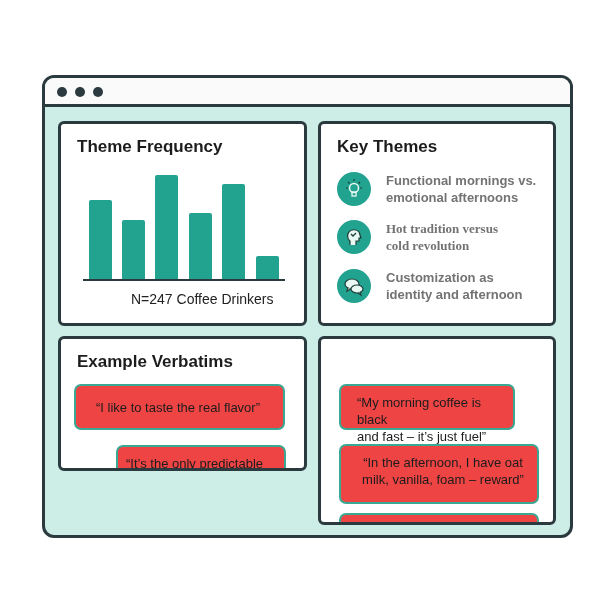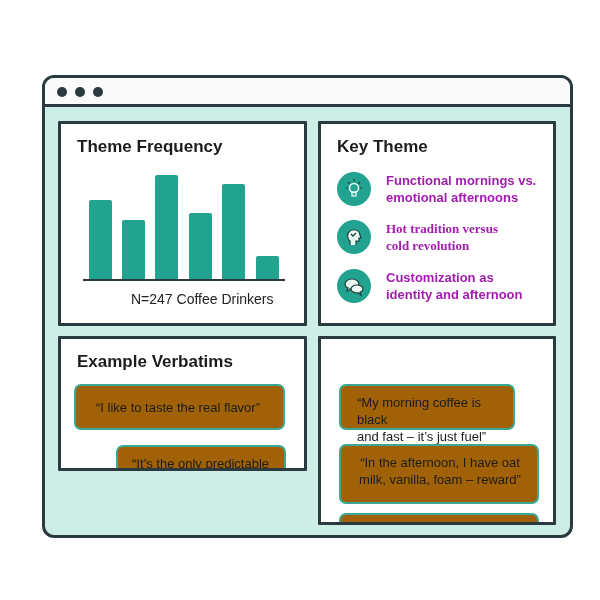--- a/index.html
+++ b/index.html
@@ -1,29 +1,29 @@
 <!DOCTYPE html>
 <html><head>
 <meta charset="utf-8">
 <style>
   html, body { margin:0; padding:0; background:#ffffff; }
   body { width:600px; height:600px; position:relative; overflow:hidden; font-family:"Liberation Sans", sans-serif; }
   .window { position:absolute; left:42px; top:75px; width:525px; height:457px; border:3px solid #2b3a3f; border-radius:12px; background:#cdeee6; overflow:hidden; }
   .titlebar { position:absolute; left:0; top:0; right:0; height:26px; background:#fafafa; border-bottom:3px solid #2b3a3f; }
   .dot { position:absolute; top:9px; width:10px; height:10px; border-radius:50%; background:#2b3a3f; }
-  .panel { position:absolute; background:#ffffff; border:3px solid #2b3a3f; border-radius:1px; box-sizing:border-box; overflow:hidden; }
+  .panel { position:absolute; background:#ffffff; border:3px solid #2b3a3f; border-radius:6px; box-sizing:border-box; overflow:hidden; }
   .panel-title { position:absolute; left:16px; top:13px; font-weight:bold; font-size:17px; color:#1c1c1c; }
   .chart { position:absolute; left:22px; top:45px; width:202px; height:110px; }
   .bar { position:absolute; bottom:0; width:23px; background:#22a38f; border-radius:2px 2px 0 0; }
   .axis { position:absolute; left:0; right:0; bottom:-2px; height:2px; background:#2b3a3f; }
   .caption { position:absolute; left:70px; top:167px; font-size:14px; color:#222; }
   .theme { position:absolute; left:16px; display:flex; align-items:center; }
   .theme-icon { width:34px; height:34px; border-radius:50%; background:#22a38f; display:flex; align-items:center; justify-content:center; flex-shrink:0; }
-  .theme-text { margin-left:15px; font-size:13px; font-weight:bold; color:#a21caf; line-height:17px; }
-  .bubble { position:absolute; background:#a16207; border:2.5px solid #3aa893; border-radius:7px; box-sizing:border-box; padding:8px 14px; font-size:13px; color:#1c1c1c; line-height:17px; }
+  .theme-text { margin-left:15px; font-size:13px; font-weight:bold; color:#737373; line-height:17px; }
+  .bubble { position:absolute; background:#ef4444; border:2.5px solid #3aa893; border-radius:7px; box-sizing:border-box; padding:8px 8px; font-size:13px; color:#1c1c1c; line-height:17px; }
   .tail { position:absolute; width:0; height:0; }
 </style>
 </head>
 <body>
 
 <div class="window">
   <div class="titlebar">
     <span class="dot" style="left:12px"></span>
     <span class="dot" style="left:30px"></span>
     <span class="dot" style="left:48px"></span>
@@ -37,21 +37,21 @@
       <div class="bar" style="left:72px;  height:104px;"></div>
       <div class="bar" style="left:106px; height:66px;"></div>
       <div class="bar" style="left:139px; height:95px;"></div>
       <div class="bar" style="left:173px; height:23px;"></div>
       <div class="axis"></div>
     </div>
     <div class="caption">N=247 Coffee Drinkers</div>
   </div>
 
   <div class="panel" style="left:273px; top:43px; width:238px; height:205px;">
-    <div class="panel-title">Key Theme</div>
+    <div class="panel-title">Key Themes</div>
     <div class="theme" style="top:48px;">
       <div class="theme-icon">
         <svg width="22" height="22" viewBox="0 0 22 22">
             <circle cx="11" cy="10" r="4.5" fill="none" stroke="#e8f8f3" stroke-width="1.5"></circle>
             <rect x="9" y="14" width="4" height="4" fill="none" stroke="#e8f8f3" stroke-width="1.3"></rect>
             <line x1="11" y1="1" x2="11" y2="3" stroke="#1f3d38" stroke-width="1.2"></line>
             <line x1="3" y1="10" x2="5" y2="10" stroke="#1f3d38" stroke-width="1.2"></line>
             <line x1="17" y1="10" x2="19" y2="10" stroke="#1f3d38" stroke-width="1.2"></line>
             <line x1="5" y1="4" x2="6.5" y2="5.5" stroke="#1f3d38" stroke-width="1.2"></line>
             <line x1="17" y1="4" x2="15.5" y2="5.5" stroke="#1f3d38" stroke-width="1.2"></line>

